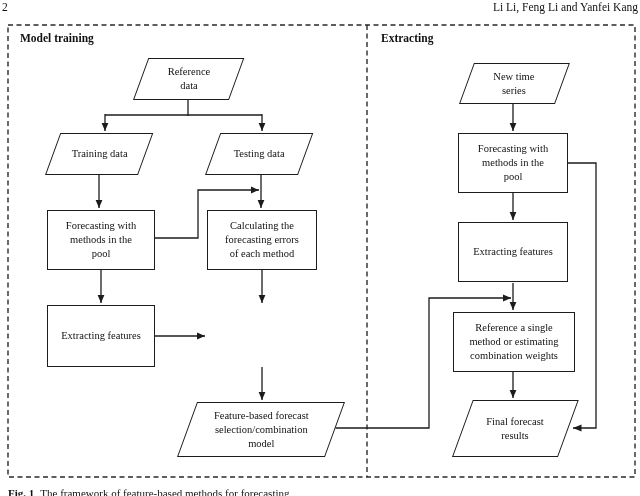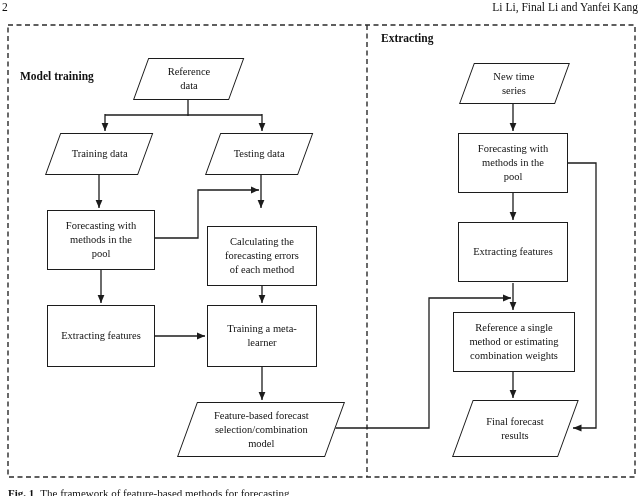--- a/index.html
+++ b/index.html
@@ -35,21 +35,21 @@
   }
   .caption .b{ font-weight:bold; margin-right:6px; }
 </style>
 </head>
 <body>
 
 <div id="page">
 
   <div class="hdr">
     <span>2</span>
-    <span>Li Li, Final Li and Yanfei Kang</span>
+    <span>Li Li, Feng Li and Yanfei Kang</span>
   </div>
 
   <div id="figure">
 
     <svg class="lines" width="640" height="496" viewBox="0 0 640 496">
       <defs>
         <marker id="ah" markerUnits="userSpaceOnUse" markerWidth="10" markerHeight="9" refX="8.5" refY="4" orient="auto">
           <polygon points="0,0.4 8.5,4 0,7.6" fill="#1c1c1c"></polygon>
         </marker>
       </defs>
@@ -74,49 +74,45 @@
 
       <g stroke="#1c1c1c" stroke-width="1.3" fill="none">
         <polyline points="513,104 513,131" marker-end="url(#ah)"></polyline>
         <polyline points="513,193 513,220" marker-end="url(#ah)"></polyline>
         <polyline points="513,283 513,310" marker-end="url(#ah)"></polyline>
         <polyline points="513,372 513,398" marker-end="url(#ah)"></polyline>
         <polyline points="568,163 596,163 596,428 573,428" marker-end="url(#ah)"></polyline>
       </g>
     </svg>
 
-    <div class="panel-label" style="left:20px; top:32px;margin-top:38px;">Model training</div>
+    <div class="panel-label" style="left:20px; top:32px;">Model training</div>
     <div class="panel-label" style="left:381px; top:32px;">Extracting</div>
 
     <div class="node para" style="left:133px; top:58px; width:96px; height:42px;">
       <span class="t">Reference
 data</span>
     </div>
     <div class="node para" style="left:45px; top:133px; width:93px; height:42px;">
       <span class="t">Training data</span>
     </div>
     <div class="node para" style="left:205px; top:133px; width:93px; height:42px;">
       <span class="t">Testing data</span>
     </div>
     <div class="node rect" style="left:47px; top:210px; width:108px; height:60px;">
       <span class="t">Forecasting with
 methods in the
 pool</span>
     </div>
-    <div class="node rect" style="left:207px; top:226px; width:110px; height:60px;">
+    <div class="node rect" style="left:207px; top:210px; width:110px; height:60px;">
       <span class="t">Calculating the
 forecasting errors
 of each method</span>
     </div>
     <div class="node rect" style="left:47px; top:305px; width:108px; height:62px;">
       <span class="t">Extracting features</span>
-    </div>
-    <div class="node rect" style="left:207px; top:305px; width:110px; height:62px;">
-      <span class="t">Training a meta-
-learner</span>
     </div>
     <div class="node para" style="left:177px; top:402px; width:148px; height:55px;">
       <span class="t">Feature-based forecast
 selection/combination
 model</span>
     </div>
 
     <div class="node para" style="left:459px; top:63px; width:96px; height:41px;">
       <span class="t">New time
 series</span>

